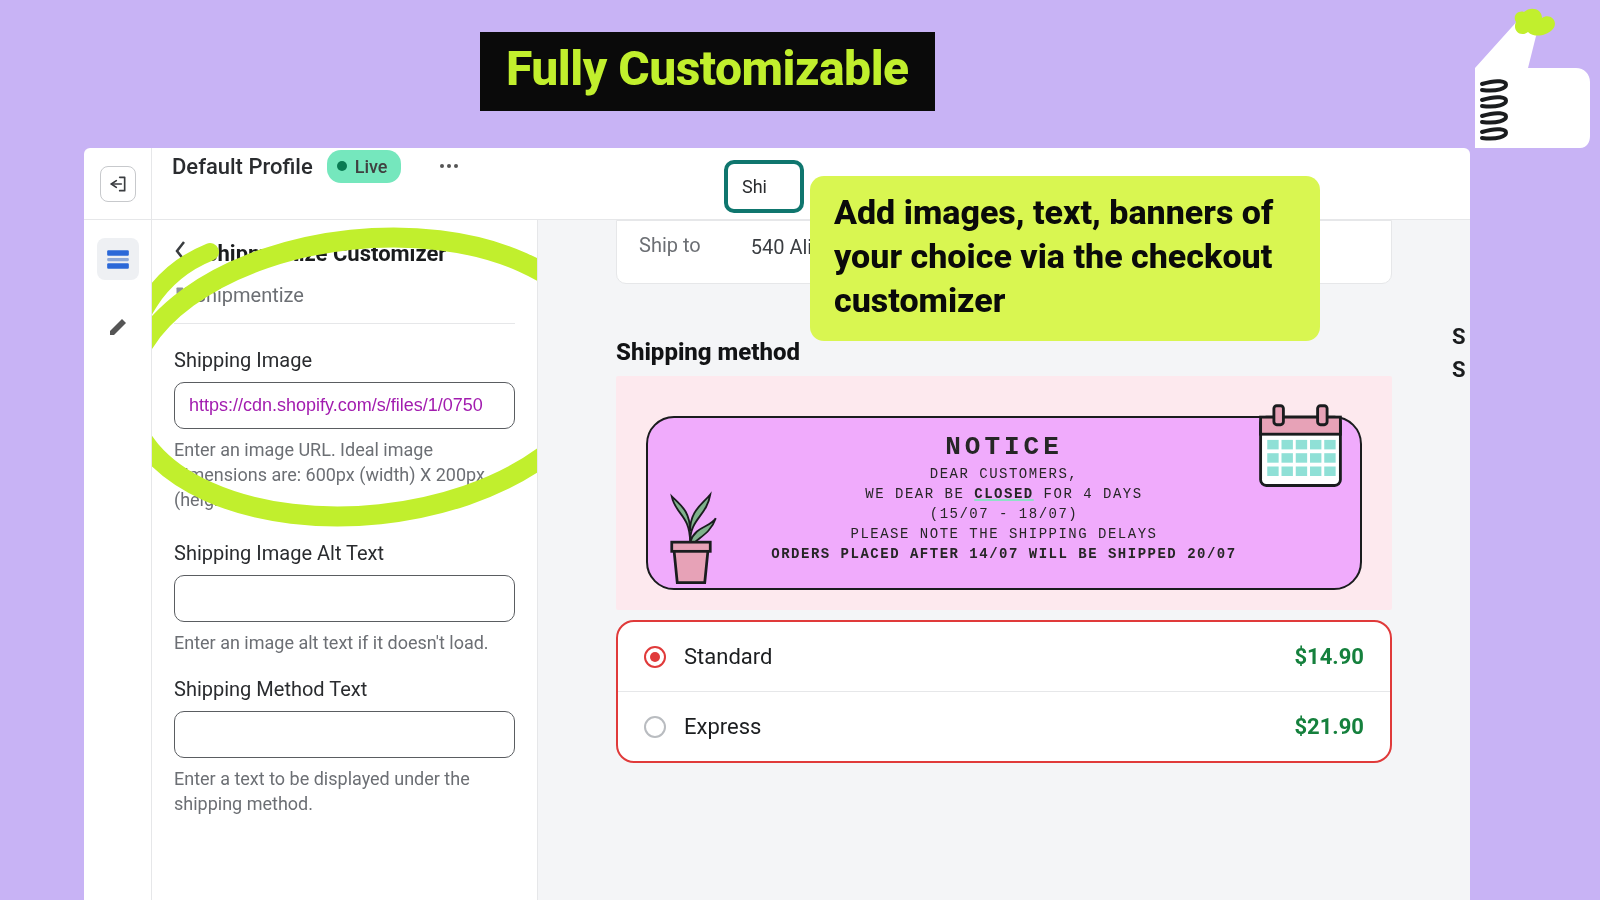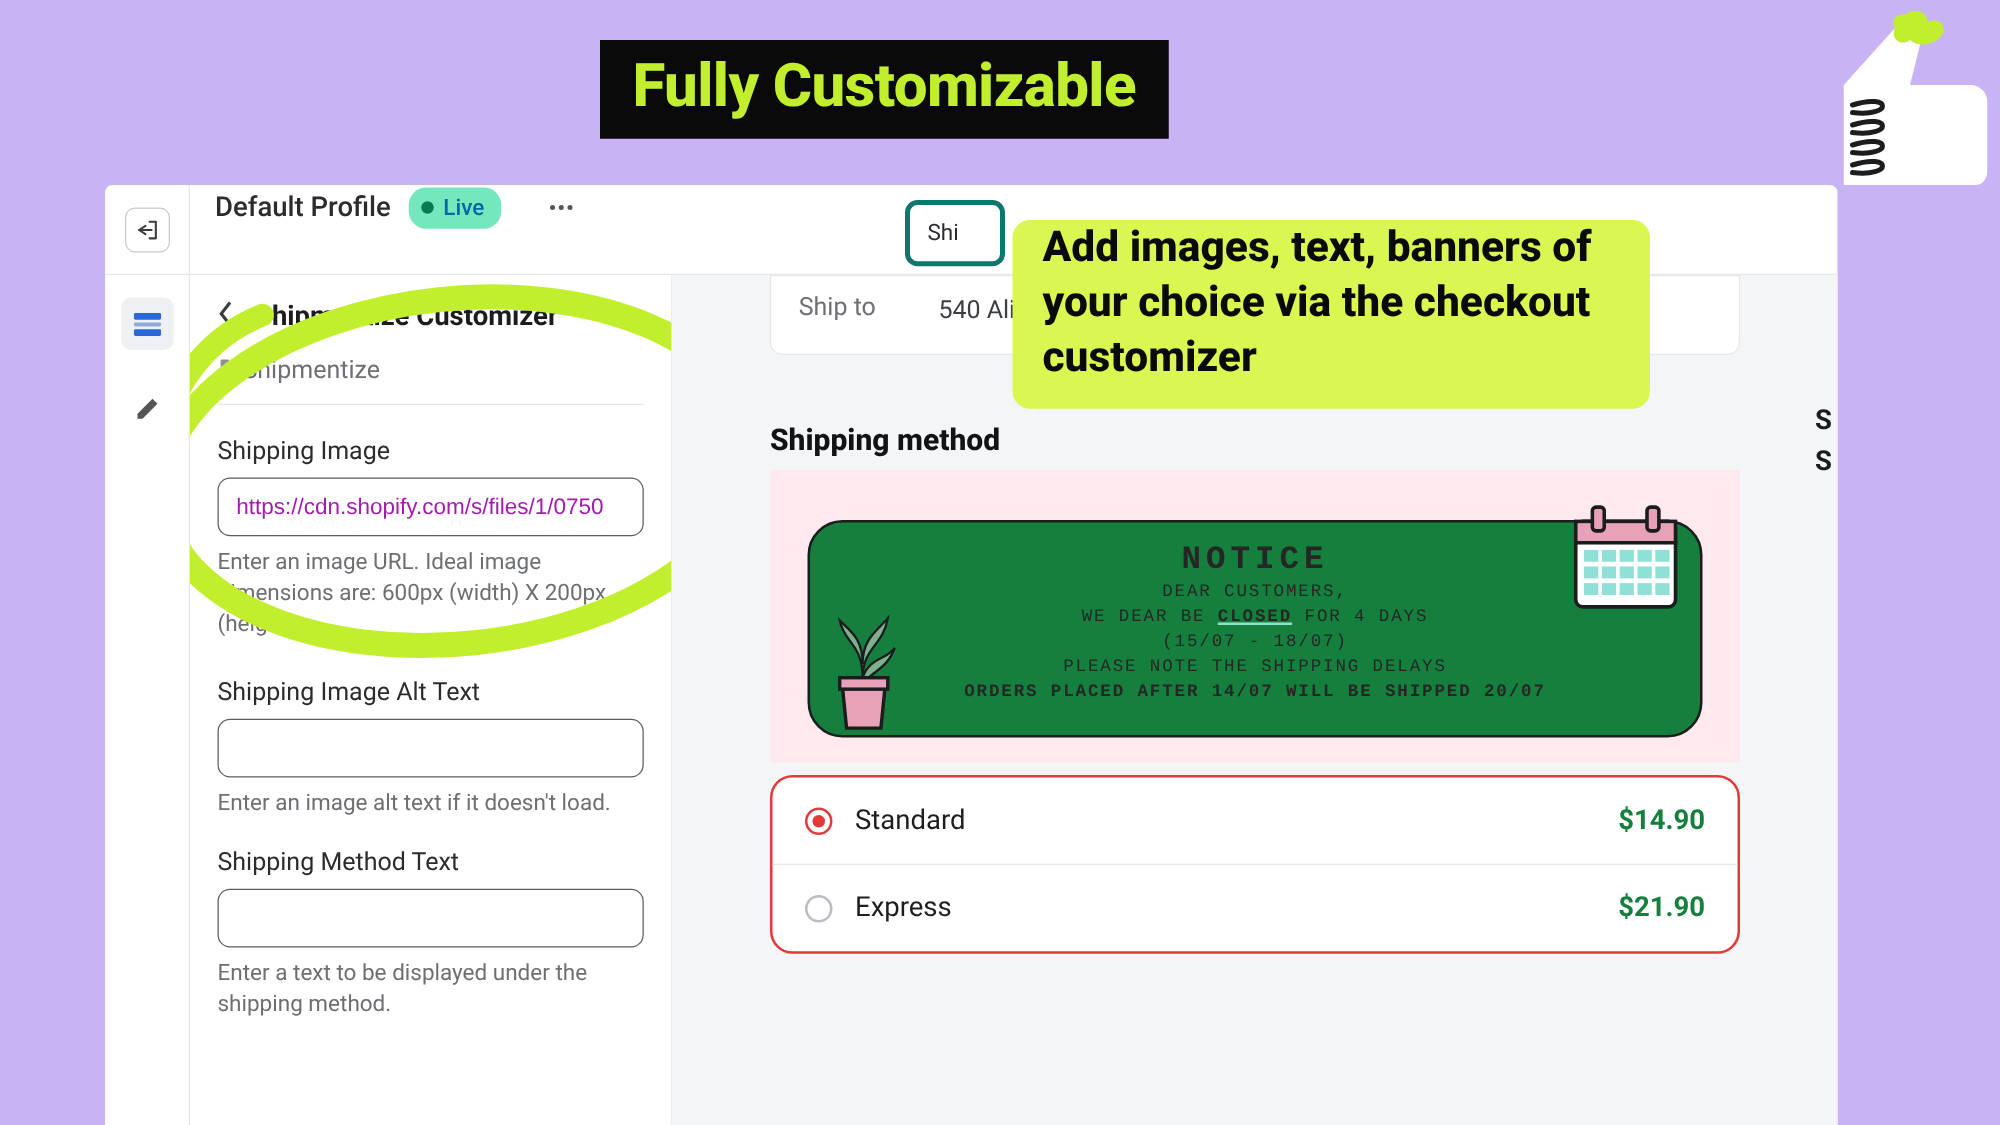--- a/index.html
+++ b/index.html
@@ -33,21 +33,21 @@
   }
 
   
   .callout {
     position: absolute;
     top: 176px;
     left: 810px;
     width: 510px;
     background: #d9f651;
     border-radius: 14px;
-    padding: 0 24px 18px 24px;
+    padding: 14px 24px 18px 24px;
     font-weight: 800;
     font-size: 34px;
     line-height: 1.3;
     color: #0a0a0a;
     z-index: 30;
   }
 
   
   .card {
     position: absolute;
@@ -84,21 +84,21 @@
   }
   .title-block {
     display:flex; align-items:center; gap:14px; padding-left:20px;
   }
   .title { font-size: 22px; color:#2a2c2f; font-weight:500; }
   .badge {
     background:#75e7bd;
     border-radius: 14px;
     padding: 6px 14px 6px 10px;
     font-size: 18px; font-weight:500;
-    color:#0369a1;
+    color:#404040;
     display:inline-flex; align-items:center; gap:8px;
   }
   .badge::before {
     content:""; width:10px; height:10px; border-radius:50%;
     background:#0a7a52;
   }
   .dots-btn {
     margin-left: 16px;
     width:36px; height:36px; display:flex; align-items:center; justify-content:center;
     border-radius:8px; cursor:pointer;
@@ -183,21 +183,21 @@
   .banner-wrap {
     position:absolute;
     left:78px; right:78px; top:156px;
     height:234px;
     background:#fde9ee;
     border-radius:2px;
   }
   .banner-inner {
     position:absolute;
     left:30px; right:30px; top:40px; bottom:20px;
-    background:#15803d;
+    background:#f0abfc;
     border:2px solid #1a1c1e;
     border-radius:28px;
     padding: 14px 40px 10px 40px;
     font-family: "Courier New", monospace;
     text-align:center;
     color:#262626;
   }
   .banner-inner .n-title { font-size:26px; font-weight:800; letter-spacing:4px; }
   .banner-inner .ln { font-size:14px; letter-spacing:1.5px; margin-top:4px;}
   .banner-inner .ln b { font-weight:800;}

